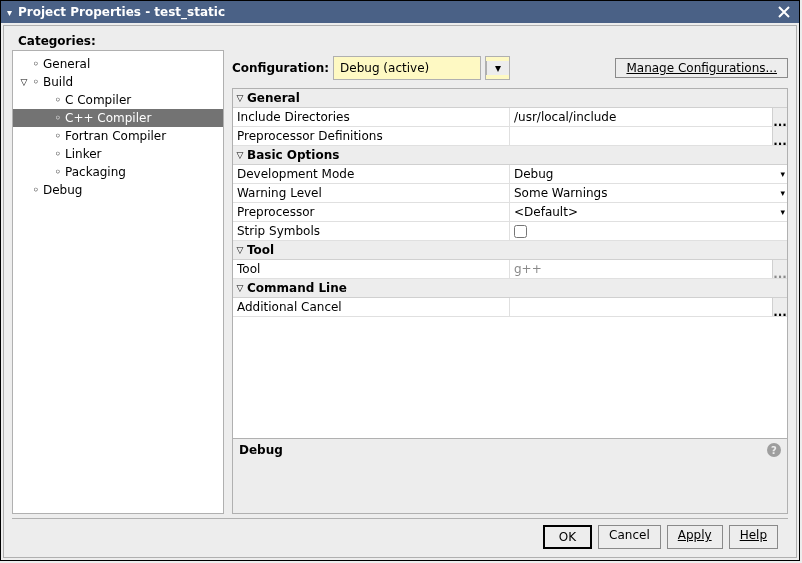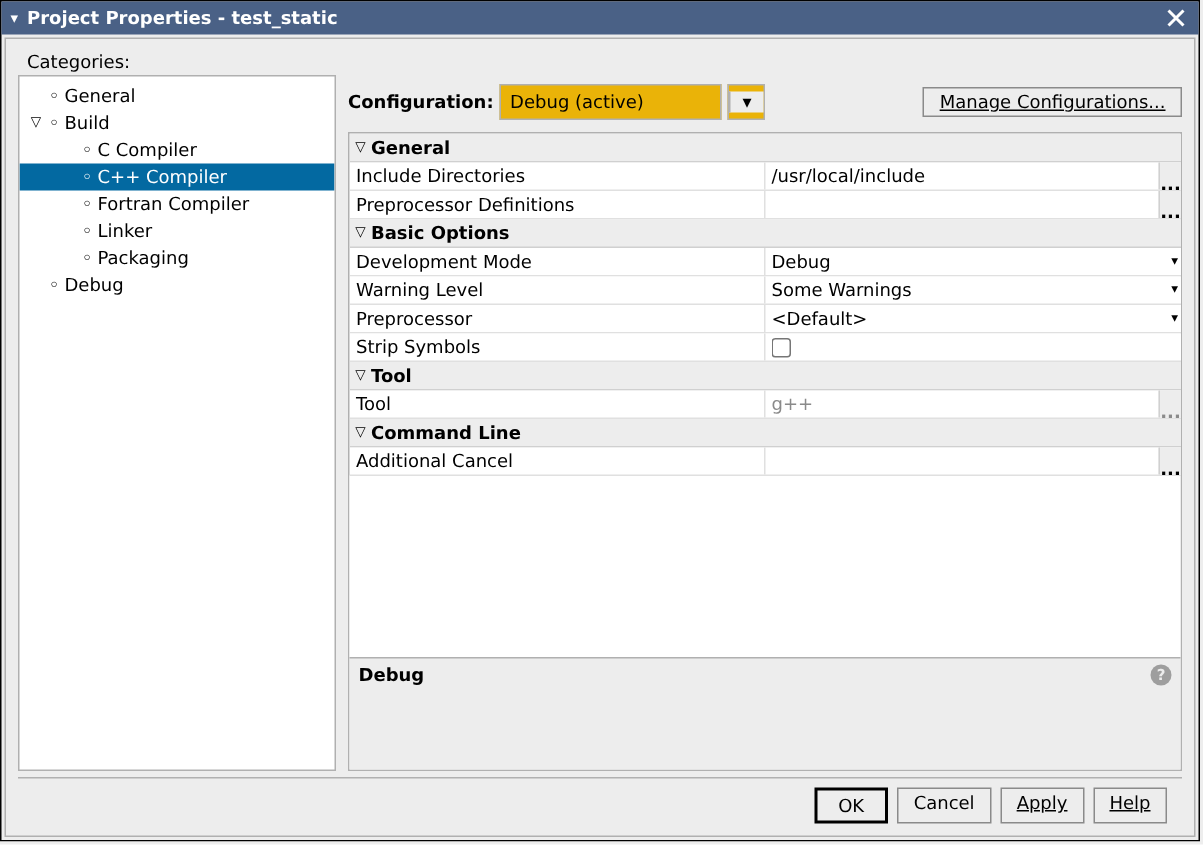--- a/index.html
+++ b/index.html
@@ -3,36 +3,36 @@
 <meta charset="utf-8">
 <style>
 html,body{margin:0;padding:0;font-family:"DejaVu Sans","Bitstream Vera Sans","Liberation Sans",sans-serif;font-size:12px;color:#000;background:#ededed}
 .window{width:800px;height:561px;border:1px solid #000;box-sizing:border-box;display:flex;flex-direction:column;background:#ededed}
 .titlebar{background:#4a6186;color:#fff;height:22px;display:flex;align-items:center;padding:0 6px;font-weight:bold}
 .titlebar .t-arrow{margin-right:6px;font-size:10px}
 .titlebar .spacer{flex:1}
 .titlebar .close{width:18px;height:18px;display:flex;align-items:center;justify-content:center;cursor:default}
 .content{flex:1;display:flex;flex-direction:column;border:1px solid #b0b0b0;margin:2px;box-sizing:border-box;background:#ededed}
 .main{flex:1;display:flex;flex-direction:column;padding:4px 8px 2px 8px;overflow:hidden}
-.cat-label{font-weight:normal;margin:4px 0 2px 6px}
+.cat-label{font-weight:bold;margin:4px 0 2px 6px}
 .panes{display:flex;flex:1;gap:8px;min-height:0}
 .tree-pane{width:212px;background:#fff;border:1px solid #b0b0b0;padding:4px 0;overflow:auto;box-sizing:border-box}
 .tree-row{display:flex;align-items:center;height:18px;padding-right:4px;cursor:default;white-space:nowrap}
-.tree-row.selected{background:#0369a1;color:#fff}
+.tree-row.selected{background:#737373;color:#fff}
 .twisty{width:14px;text-align:center;font-size:9px;color:#000}
 .bullet{width:10px;text-align:center;font-size:12px;line-height:12px}
 .bullet::before{content:"\25E6"}
 .tree-label{padding-left:2px}
 .indent0{padding-left:4px}
 .indent1{padding-left:18px}
 .indent2{padding-left:40px}
 .right-pane{flex:1;display:flex;flex-direction:column;min-width:0}
 .config-row{display:flex;align-items:center;gap:4px;margin:6px 0 8px 0}
 .config-row .lbl{font-weight:bold}
-.combo{display:flex;align-items:center;border:1px solid #b0b0b0;background:#eab308;height:22px}
+.combo{display:flex;align-items:center;border:1px solid #b0b0b0;background:#fef9c3;height:22px}
 .combo .val{padding:0 6px;min-width:134px}
 .combo .drop{width:22px;text-align:center;border-left:1px solid #b0b0b0;background:#ededed}
 .btn{border:1px solid #8a8a8a;background:#ededed;padding:2px 10px;cursor:default}
 .btn.underline{text-decoration:underline}
 .grid-wrap{flex:1;display:flex;flex-direction:column;border:1px solid #b0b0b0;background:#fff;min-height:0}
 .grid{overflow:auto}
 .gh{display:flex;align-items:center;height:18px;background:#ededed;border-bottom:1px solid #d0d0d0;font-weight:bold}
 .gh .disclose{width:14px;text-align:center;font-size:9px}
 .gr{display:flex;height:18px;border-bottom:1px solid #e0e0e0;background:#fff}
 .gr .k{width:272px;padding-left:4px;border-right:1px solid #e0e0e0;display:flex;align-items:center}

